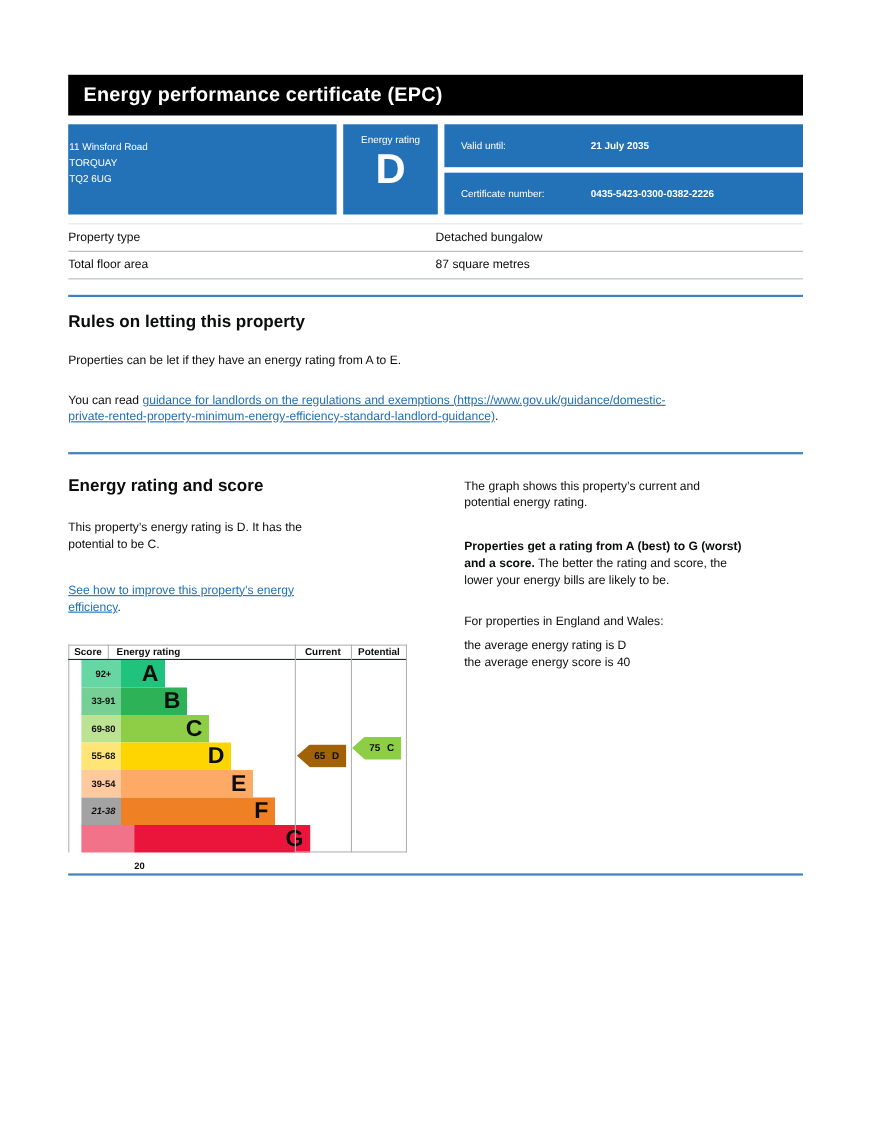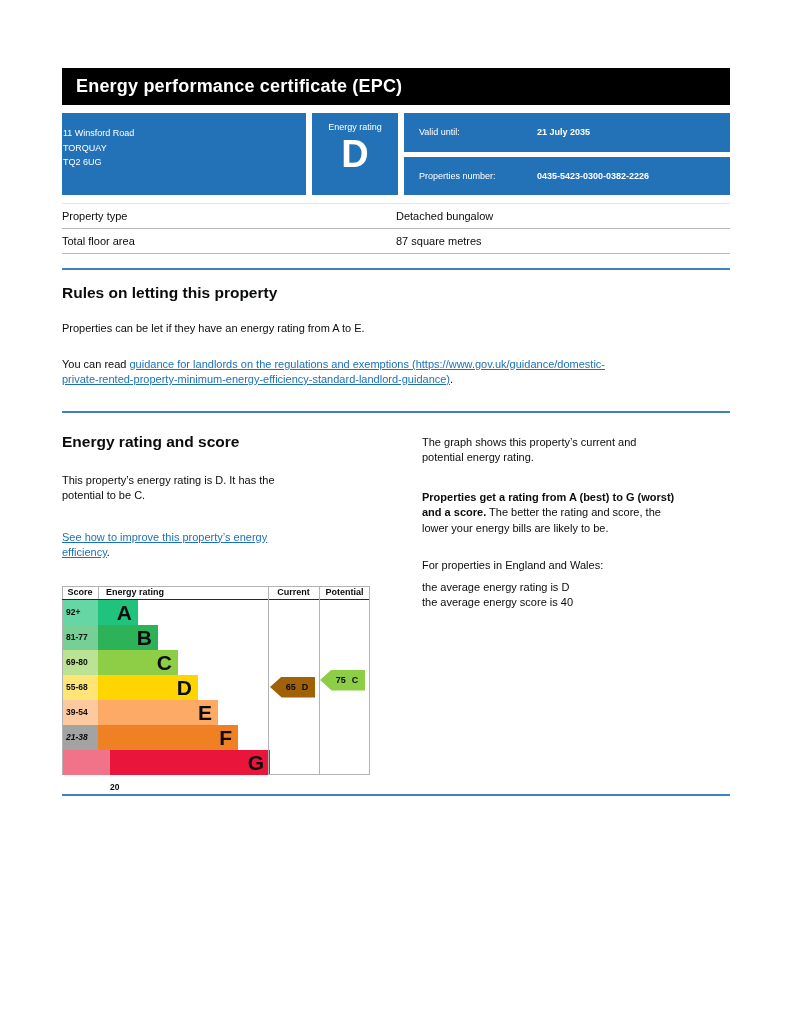--- a/index.html
+++ b/index.html
@@ -63,21 +63,21 @@
 
   
   .chart { position: relative; margin-top: 25px; width: 308px; height: 189px; }
   .chart-header { position: absolute; top: 0; left: 0; width: 308px; height: 13px; }
   .ch-label { position: absolute; top: 0; font-size: 9px; font-weight: bold; line-height: 13px; }
   .ch-score { left: 0; width: 36px; text-align: center; }
   .ch-rating { left: 44px; }
   .ch-current { left: 206px; width: 51px; text-align: center; }
   .ch-potential { left: 257px; width: 51px; text-align: center; }
 
-  .bands { position: absolute; top: 14px; left: 0; width: 272px; }
+  .bands { position: absolute; top: 14px; left: 12px; width: 272px; text-align: center; }
   .band-row { display: flex; height: 25px; }
   .band-score { width: 36px; font-size: 8.5px; font-weight: bold; line-height: 25px; padding-left: 4px; }
   .band-bar { display: flex; align-items: center; justify-content: flex-end; padding-right: 6px; }
   .band-grade { font-size: 21px; font-weight: bold; line-height: 25px; }
 
   .line { position: absolute; background: #b1b4b6; }
   .l-top { left: 0; top: 0; width: 308px; height: 1px; }
   .l-left { left: 0; top: 0; width: 1px; height: 189px; }
   .l-head-sep { left: 36px; top: 0; width: 1px; height: 13px; }
   .l-head-bottom { left: 0; top: 13px; width: 308px; height: 1px; background: #24292b; }
@@ -113,21 +113,21 @@
     <div class="blue-box rating-box">
       <div class="rating-label">Energy rating</div>
       <div class="rating-letter">D</div>
     </div>
     <div class="meta-col">
       <div class="blue-box meta-box">
         <span class="meta-label">Valid until:</span>
         <span class="meta-value">21 July 2035</span>
       </div>
       <div class="blue-box meta-box">
-        <span class="meta-label">Properties number:</span>
+        <span class="meta-label">Certificate number:</span>
         <span class="meta-value">0435-5423-0300-0382-2226</span>
       </div>
     </div>
   </div>
 
   <div class="prop-table">
     <div class="prop-row">
       <div class="prop-label">Property type</div>
       <div class="prop-value">Detached bungalow</div>
     </div>
@@ -163,21 +163,21 @@
         </div>
 
         <div class="bands">
           <div class="band-row">
             <div class="band-score" style="background: rgb(102, 214, 164);">92+</div>
             <div class="band-bar" style="width: 40px; background: rgb(31, 195, 124);">
                 <span class="band-grade">A</span>
               </div>
           </div>
           <div class="band-row">
-            <div class="band-score" style="background: rgb(118, 207, 148);">81-77</div>
+            <div class="band-score" style="background: rgb(118, 207, 148);">33-91</div>
             <div class="band-bar" style="width: 60px; background: rgb(46, 178, 88);">
                 <span class="band-grade">B</span>
               </div>
           </div>
           <div class="band-row">
             <div class="band-score" style="background: rgb(188, 226, 148);">69-80</div>
             <div class="band-bar" style="width: 80px; background: rgb(141, 206, 70);">
                 <span class="band-grade">C</span>
               </div>
           </div>

